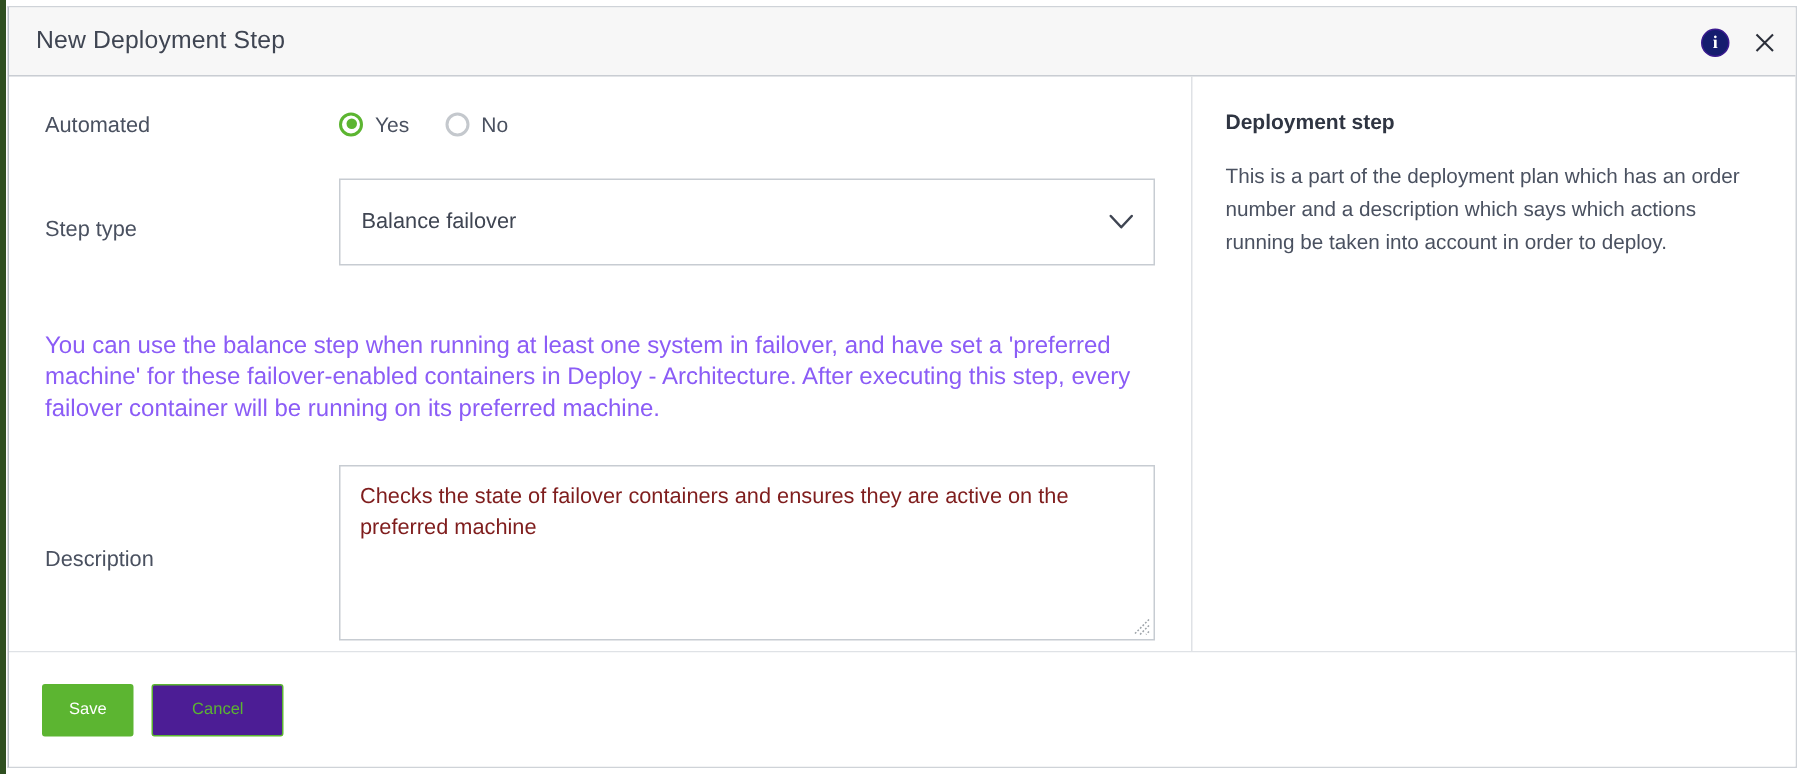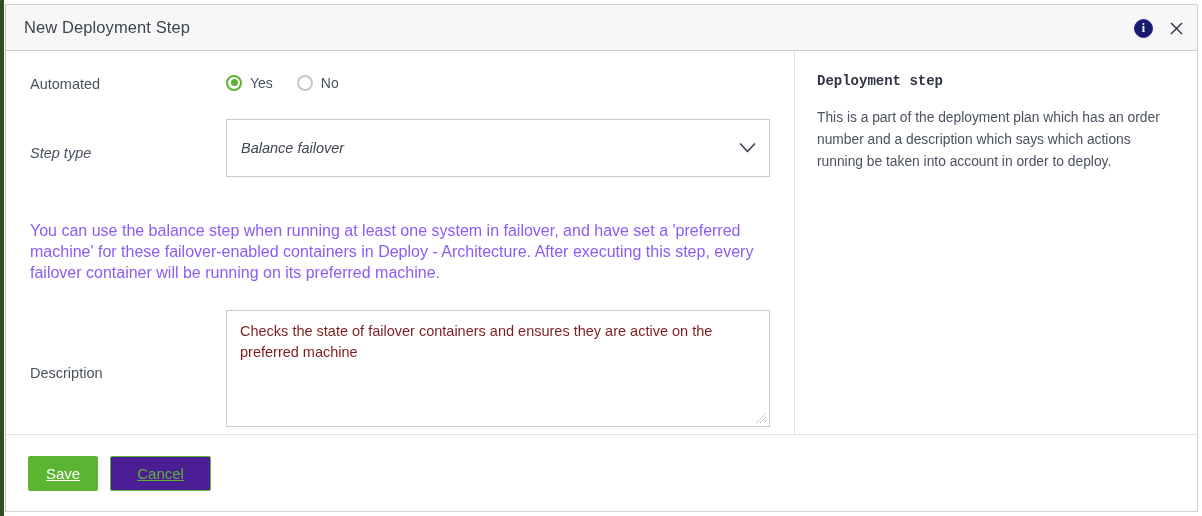--- a/index.html
+++ b/index.html
@@ -169,21 +169,21 @@
     margin-top: -3.5px;
     border-radius: 50%;
     background: #5cb531;
   }
   .radio-label {
     font-size: 14px;
     color: #4a5160;
   }
 
   
-  .row-steptype { margin-top: 27px; font-style: italic; }
+  .row-steptype { margin-top: 27px; }
   .row-steptype .row-label { padding-top: 9px; }
   .select-box {
     position: relative;
     width: 554px;
     height: 58px;
     border: 1px solid #c7ccd2;
     background: #ffffff;
     box-sizing: border-box;
     display: flex;
     align-items: center;
@@ -239,21 +239,20 @@
     pointer-events: none;
   }
   .resize-grip svg { display: block; }
 
   
   .info-title {
     font-size: 14px;
     font-weight: bold;
     color: #2f3542;
     margin-bottom: 18px;
-    font-family: Liberation Mono, monospace;
   }
   .info-text {
     font-size: 13.8px;
     line-height: 22px;
     color: #4a5160;
     width: 360px;
   }
 
   
   .dialog-footer {
@@ -263,30 +262,29 @@
     align-items: center;
     padding-left: 22px;
     gap: 12px;
     background: #ffffff;
     box-sizing: border-box;
   }
   .btn {
     height: 35px;
     min-width: 60px;
     padding: 0 17px;
-    font-size: 15px;
+    font-size: 11px;
     font-family: "Liberation Sans", sans-serif;
     box-sizing: border-box;
     border-radius: 2px;
     cursor: pointer;
     display: inline-flex;
     align-items: center;
     justify-content: center;
     line-height: 1;
-    text-decoration: underline;
   }
   .btn-save {
     background: #5cb531;
     border: 1px solid #5cb531;
     color: #ffffff;
   }
   .btn-cancel {
     background: #4c1d95;
     border: 1px solid #5cb531;
     color: #5cb531;

